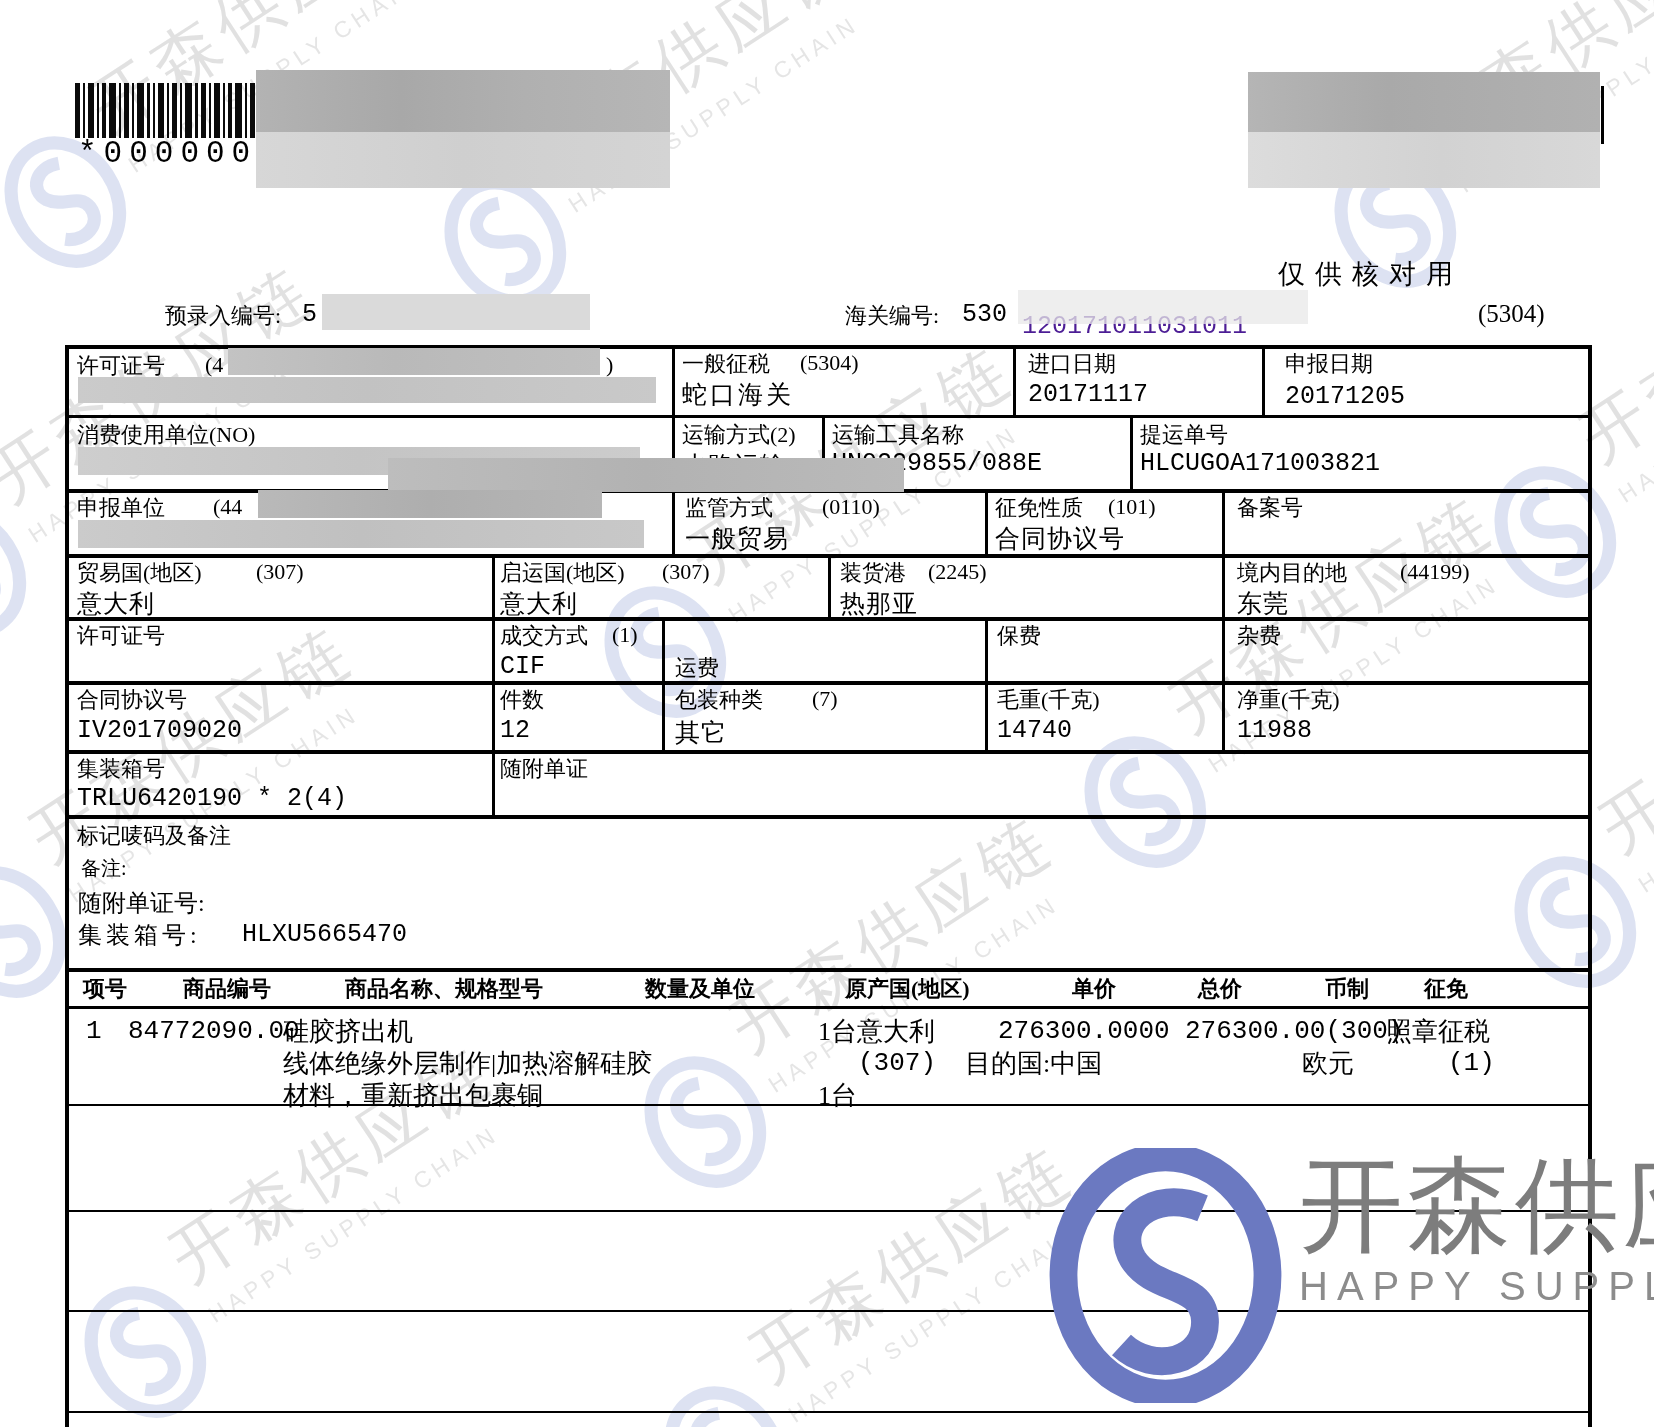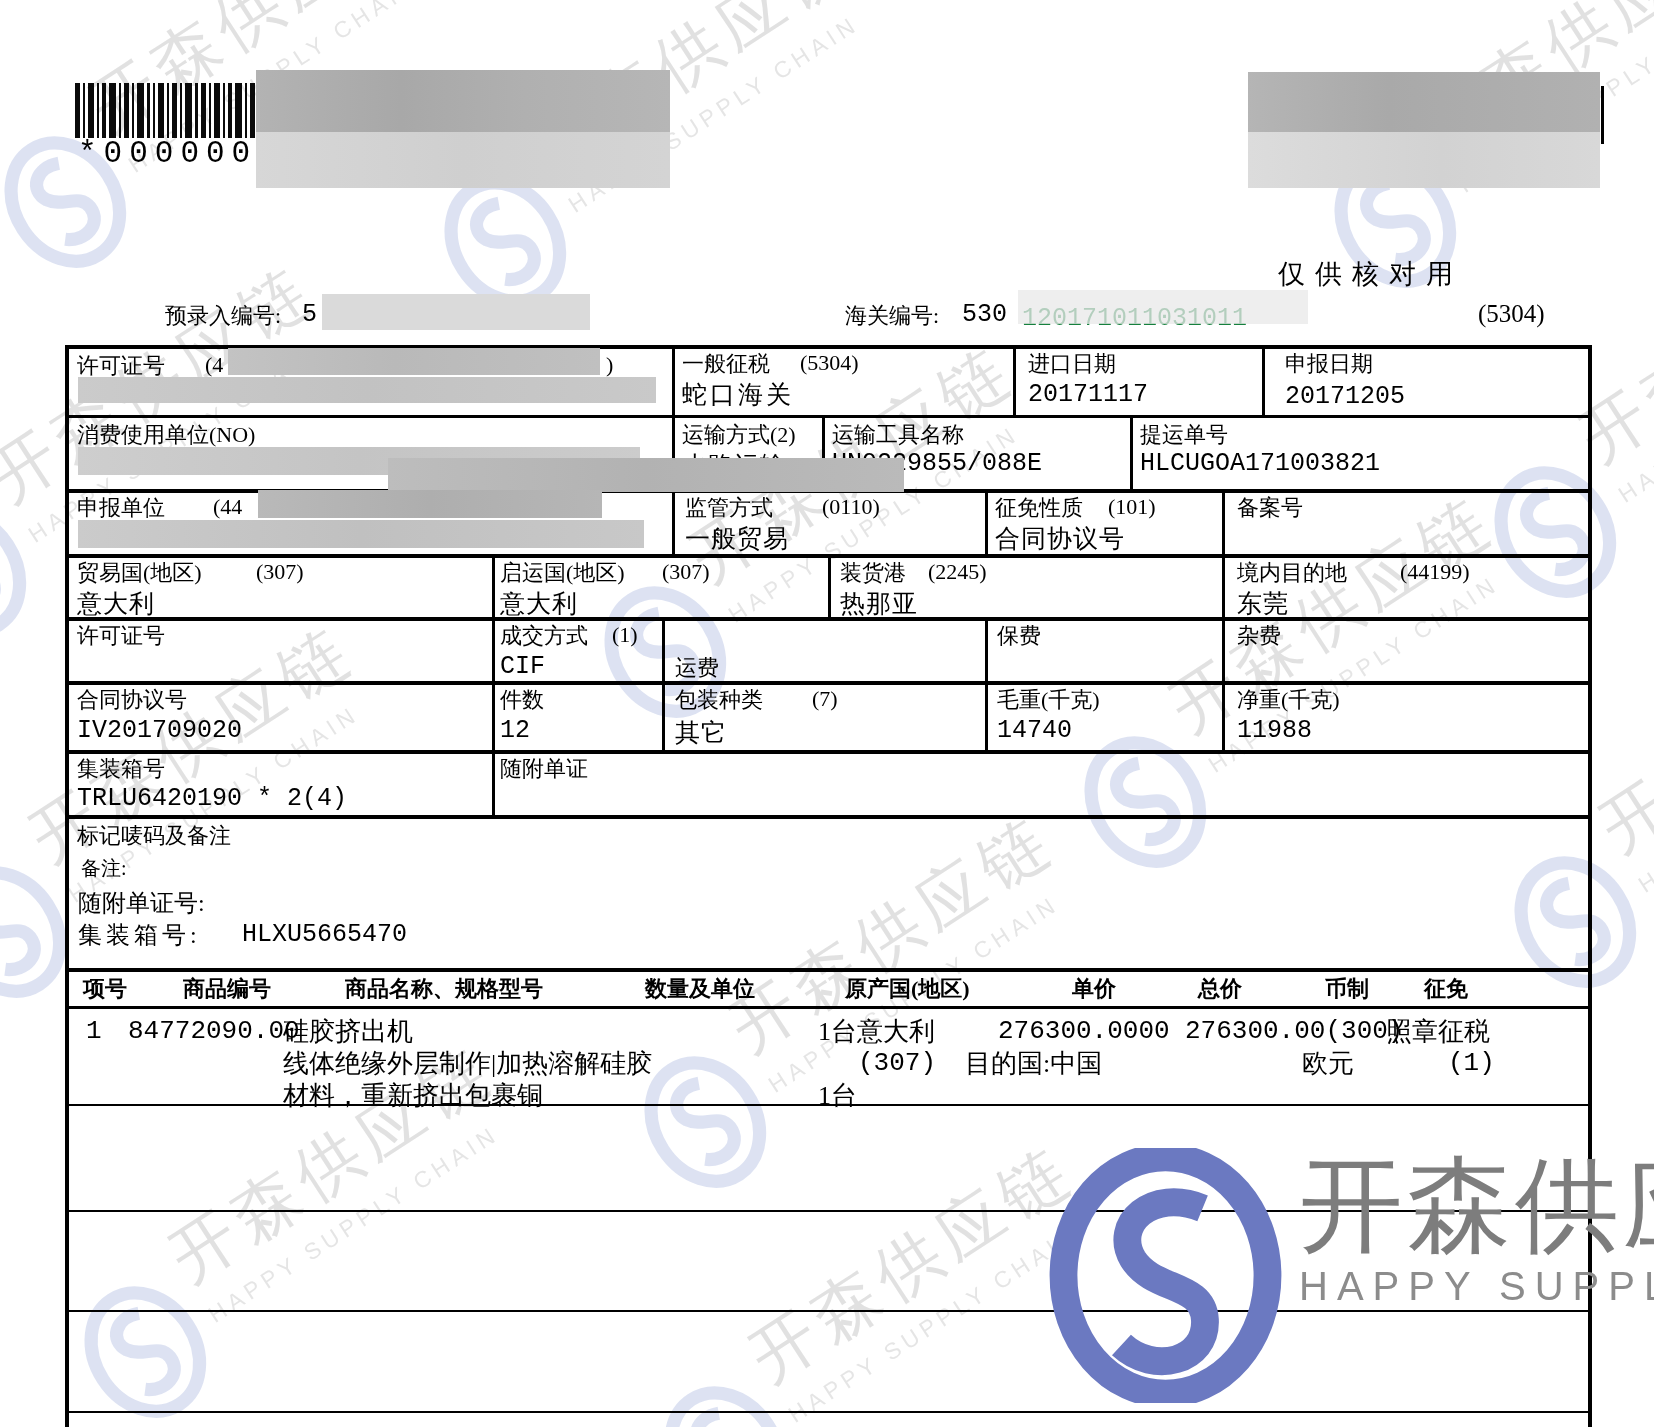--- a/index.html
+++ b/index.html
@@ -207,21 +207,21 @@
   <div class="redact" style="left:1248px;top:132px;width:352px;height:56px;background:linear-gradient(90deg,#dcdcdc,#d2d2d2 55%,#d8d8d8)"></div>
   <div class="vline" style="left:1601px;top:86px;width:3px;height:58px"></div>
 
   <div class="checknote">仅供核对用</div>
 
   <div class="lbl" style="left:165px;top:302px">预录入编号:</div>
   <div class="val" style="left:302px;top:300px">5</div>
   <div class="redact" style="left:322px;top:294px;width:268px;height:36px;background:#dadada"></div>
   <div class="lbl" style="left:845px;top:302px">海关编号:</div>
   <div class="val" style="left:962px;top:300px">530</div>
-  <div class="val" style="left:1022px;top:304px;color:#15803d">120171011031011</div>
+  <div class="val" style="left:1022px;top:312px;color:#4c1d95">120171011031011</div>
   <div class="redact" style="left:1018px;top:290px;width:290px;height:34px;background:rgba(232,232,232,.75)"></div>
   <div class="code" style="left:1478px;top:300px;font-size:25px">(5304)</div>
 
   <div class="hline" style="left:65px;top:345px;width:1526px;height:4px"></div>
   <div class="hline" style="left:65px;top:415px;width:1526px;height:3px"></div>
   <div class="hline" style="left:65px;top:489px;width:1526px;height:4px"></div>
   <div class="hline" style="left:65px;top:554px;width:1526px;height:4px"></div>
   <div class="hline" style="left:65px;top:617px;width:1526px;height:4px"></div>
   <div class="hline" style="left:65px;top:681px;width:1526px;height:4px"></div>
   <div class="hline" style="left:65px;top:750px;width:1526px;height:4px"></div>

